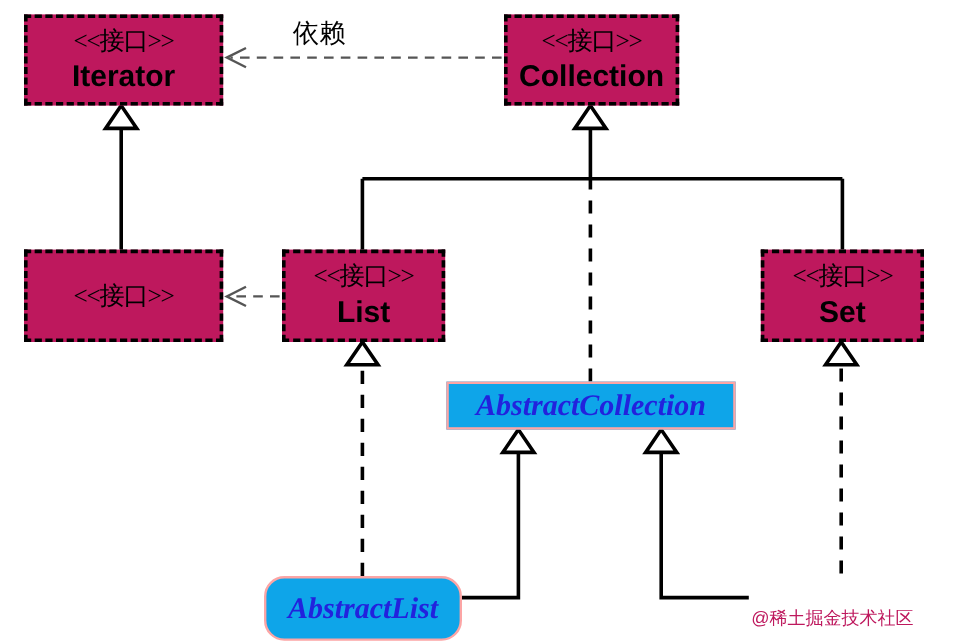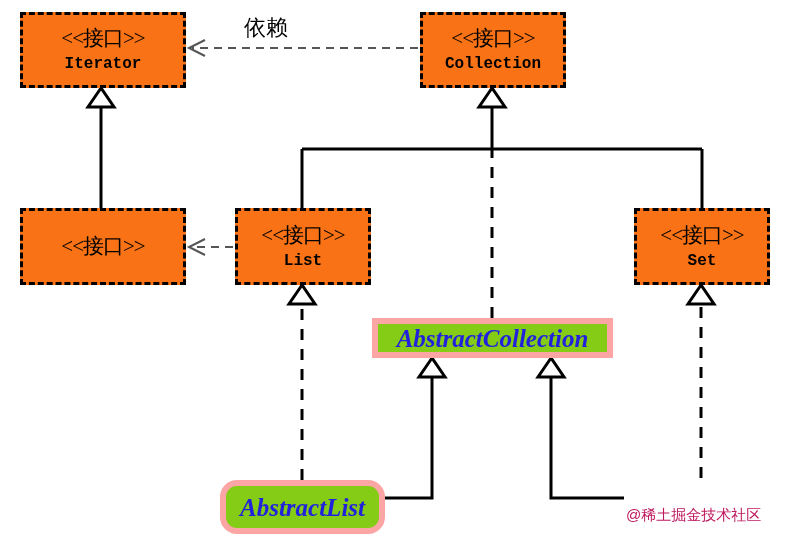--- a/index.html
+++ b/index.html
@@ -48,46 +48,46 @@
   .arrow-open {
     fill: none;
     stroke: #555555;
     stroke-width: 2;
     stroke-linecap: butt;
   }
   .box-iface {
     position: absolute;
     box-sizing: border-box;
     border: 3px dashed #000000;
-    background: #f97316;
+    background: #be185d;
     display: flex;
     flex-direction: column;
     align-items: center;
     justify-content: center;
   }
   .box-class {
     position: absolute;
     box-sizing: border-box;
-    border: 6px solid #fca5a5;
-    background: #84cc16;
+    border: 2px solid #fca5a5;
+    background: #0ea5e9;
     display: flex;
     align-items: center;
     justify-content: center;
   }
   .stereotype {
     font-family: "Liberation Serif", "DejaVu Serif", serif;
     font-size: 21px;
     line-height: 1;
     color: #000000;
     letter-spacing: -1px;
     white-space: nowrap;
   }
   .iface-name {
-    font-family: Liberation Mono, monospace;
-    font-size: 16px;
+    font-family: Liberation Sans, sans-serif;
+    font-size: 25px;
     font-weight: bold;
     line-height: 1;
     color: #000000;
     margin-top: 7px;
     white-space: nowrap;
   }
   .class-name {
     font-family: "Liberation Serif", "DejaVu Serif", serif;
     font-size: 25px;
     font-weight: bold;

